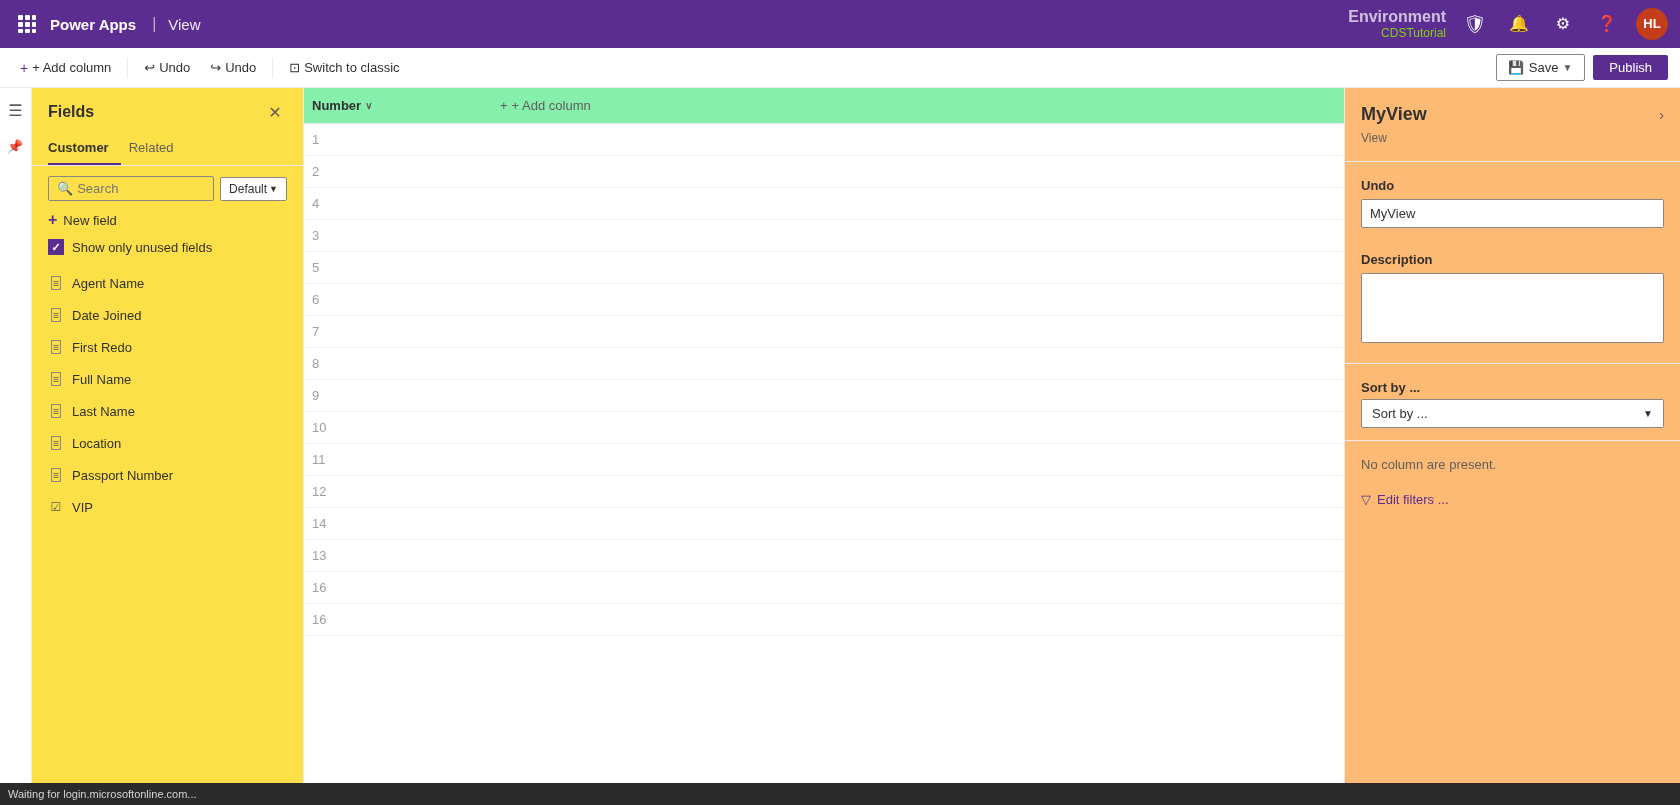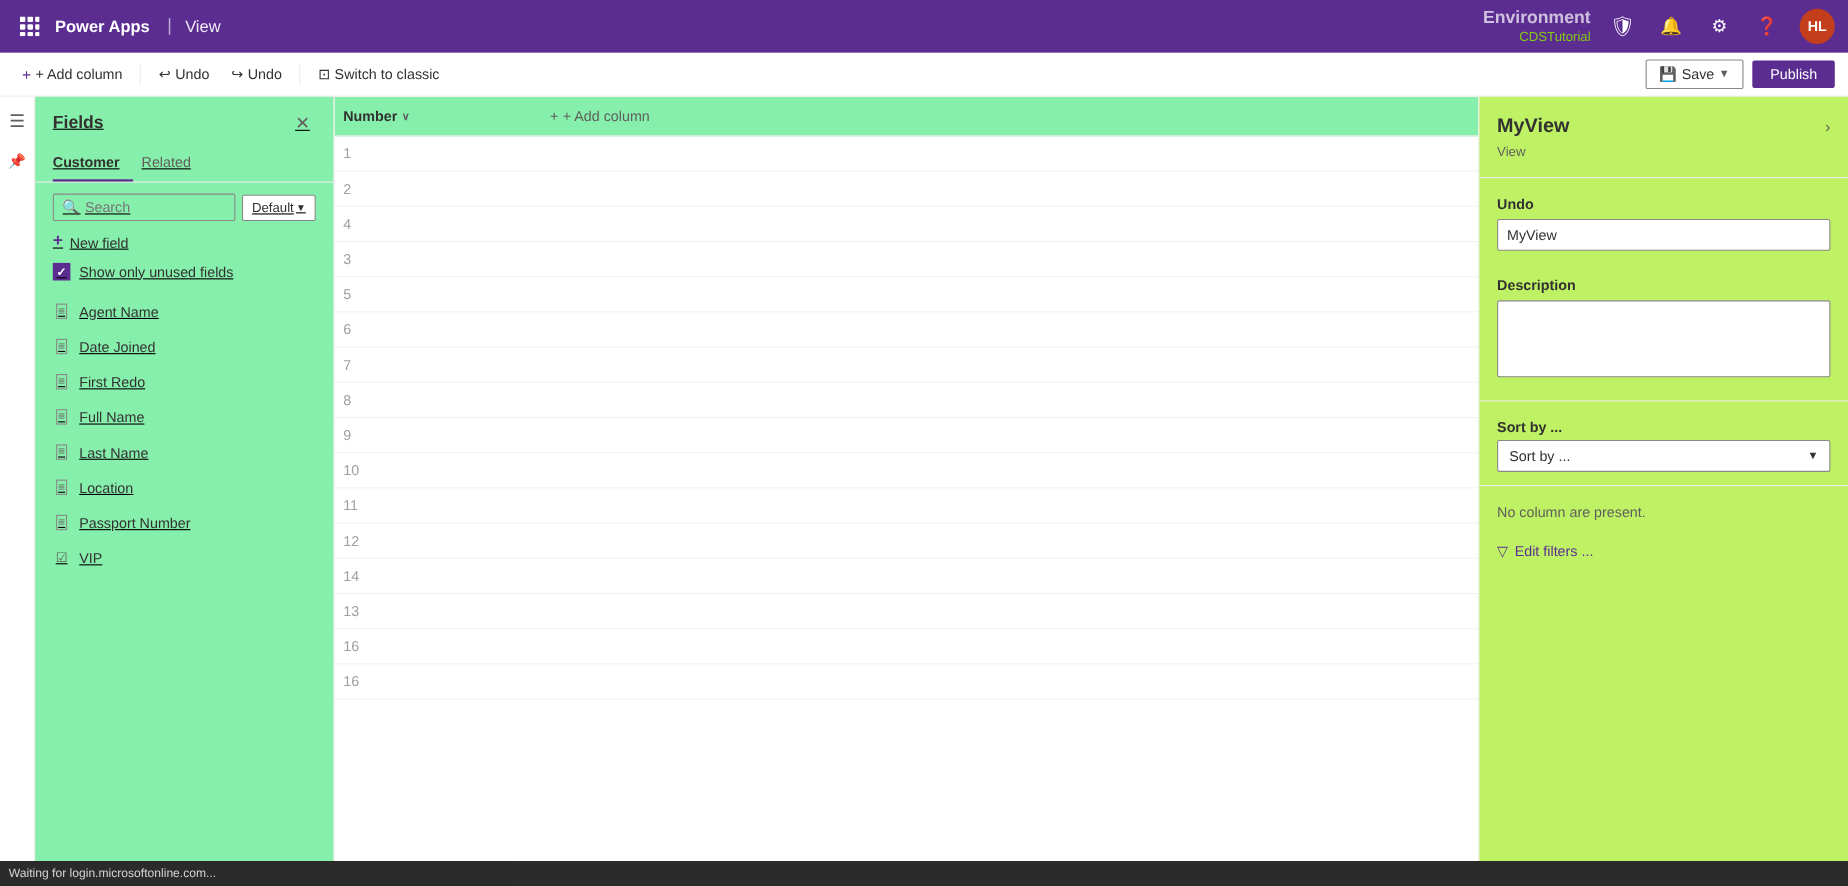--- a/index.html
+++ b/index.html
@@ -93,25 +93,24 @@
     .sidebar-toggle-btn {
       width: 28px; height: 28px;
       border: none; background: transparent;
       display: flex; align-items: center; justify-content: center;
       cursor: pointer; font-size: 16px; color: #605e5c;
     }
 
     
     .fields-panel {
       width: 272px;
-      background: #86efac;
+      background: #fde047;
       border-right: 1px solid #edebe9;
       display: flex; flex-direction: column;
       overflow: hidden;
-      text-decoration: underline;
     }
     .fields-header {
       display: flex; align-items: center; justify-content: space-between;
       padding: 12px 16px 8px 16px;
     }
     .fields-title {
       font-size: 16px; font-weight: 600; color: #323130;
     }
     .fields-close-btn {
       width: 24px; height: 24px;
@@ -236,21 +235,21 @@
       padding: 0 8px;
     }
     .grid-row-num {
       width: 180px;
       font-size: 13px; color: #a19f9d;
     }
 
     
     .right-panel {
       width: 336px;
-      background: #bef264;
+      background: #fdba74;
       border-left: 1px solid #edebe9;
       display: flex; flex-direction: column;
       overflow-y: auto;
     }
     .right-panel-header {
       display: flex; align-items: center; justify-content: space-between;
       padding: 16px 16px 4px 16px;
     }
     .right-panel-title {
       font-size: 18px; font-weight: 600; color: #323130;

